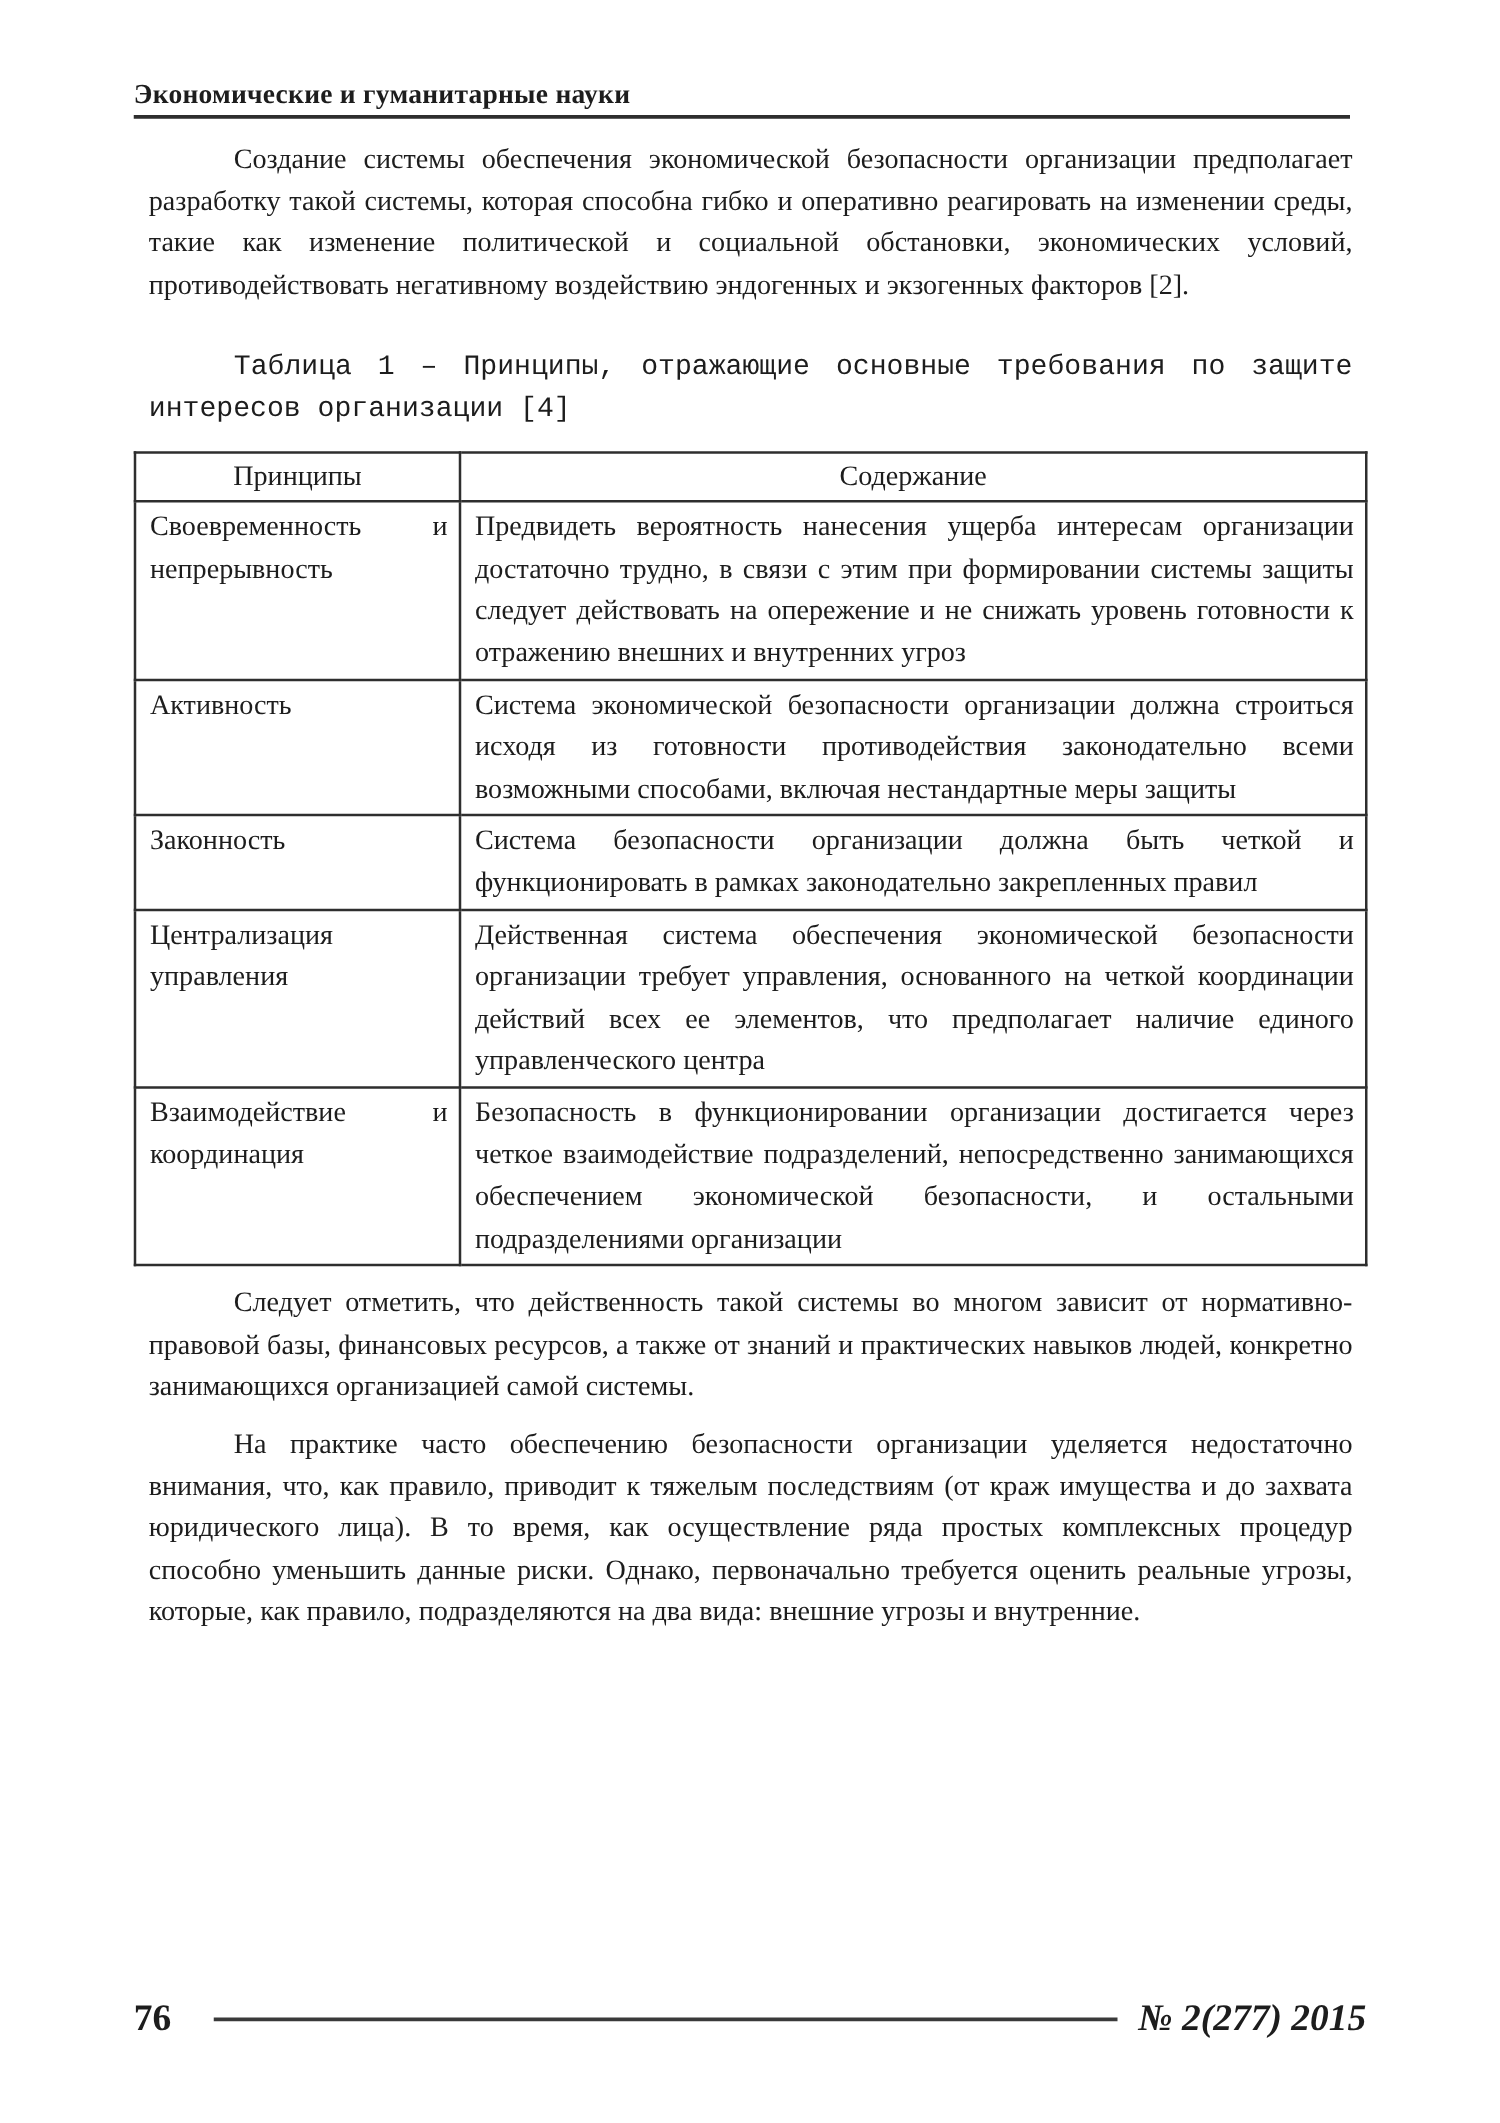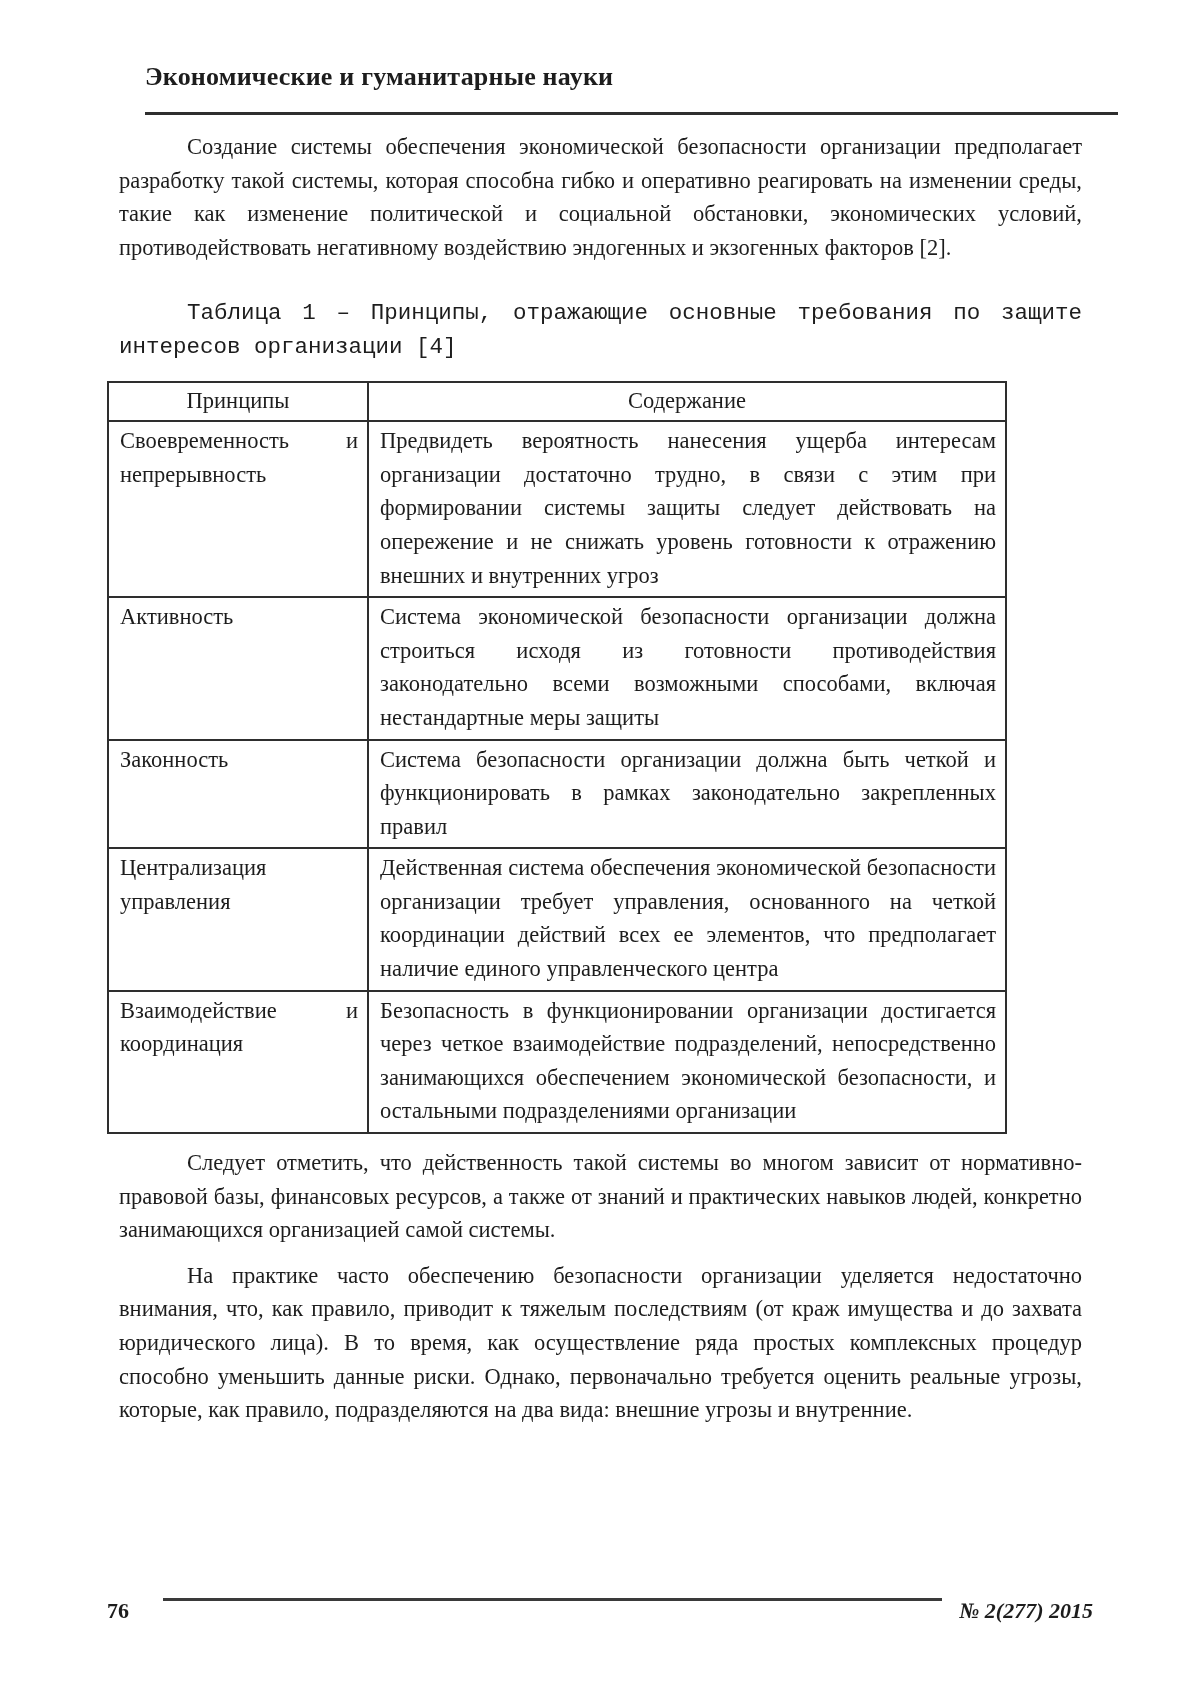--- a/index.html
+++ b/index.html
@@ -12,38 +12,37 @@
     color: #1d1d1d;
     overflow: hidden;
     box-sizing: border-box;
   }
   .content {
     padding: 62px 106px 0 107px; 
   }
   .running-head {
     width: 973px;
     border-bottom: 3px solid #2e2e2e;
-    padding-bottom: 20px;
-    font-size: 26px;
+    padding-bottom: 4px;
+    font-size: 22px;
     font-weight: bold;
     letter-spacing: 0.2px;
-    margin-left: 38px;
   }
   p {
     margin: 12px;
     font-size: 22.5px;
     line-height: 33.6px;
     text-align: justify;
     text-indent: 68px;
   }
   .intro-1 { margin-top: 15px; }
   .table-caption { margin-top: 33px; font-family: Liberation Mono, monospace; }
   table.principles {
     margin-top: 16px;
-    width: 900px;
+    width: 987px;
     border-collapse: collapse;
     table-layout: fixed;
   }
   table.principles th,
   table.principles td {
     border: 2px solid #2e2e2e;
     font-size: 22.5px;
     line-height: 33.6px;
     font-weight: normal;
     vertical-align: top;
@@ -59,22 +58,22 @@
     border-radius: 23px;
   }
   col.c-principle { width: 260px; }
   .para-after-1 { margin-top: 37px; }
   .page-footer {
     position: absolute;
     left: 107px;
     right: 107px;
     top: 1598px;
     display: flex;
-    align-items: flex-start;
-    font-size: 22px;
+    align-items: center;
+    font-size: 30px;
     font-weight: bold;
   }
   .page-footer .footer-rule {
     flex: 1 1 auto;
     height: 3px;
     background: #3a3a3a;
     margin-left: 34px;
     margin-right: 17px;
   }
   .page-footer .issue { font-style: italic; white-space: nowrap; }

